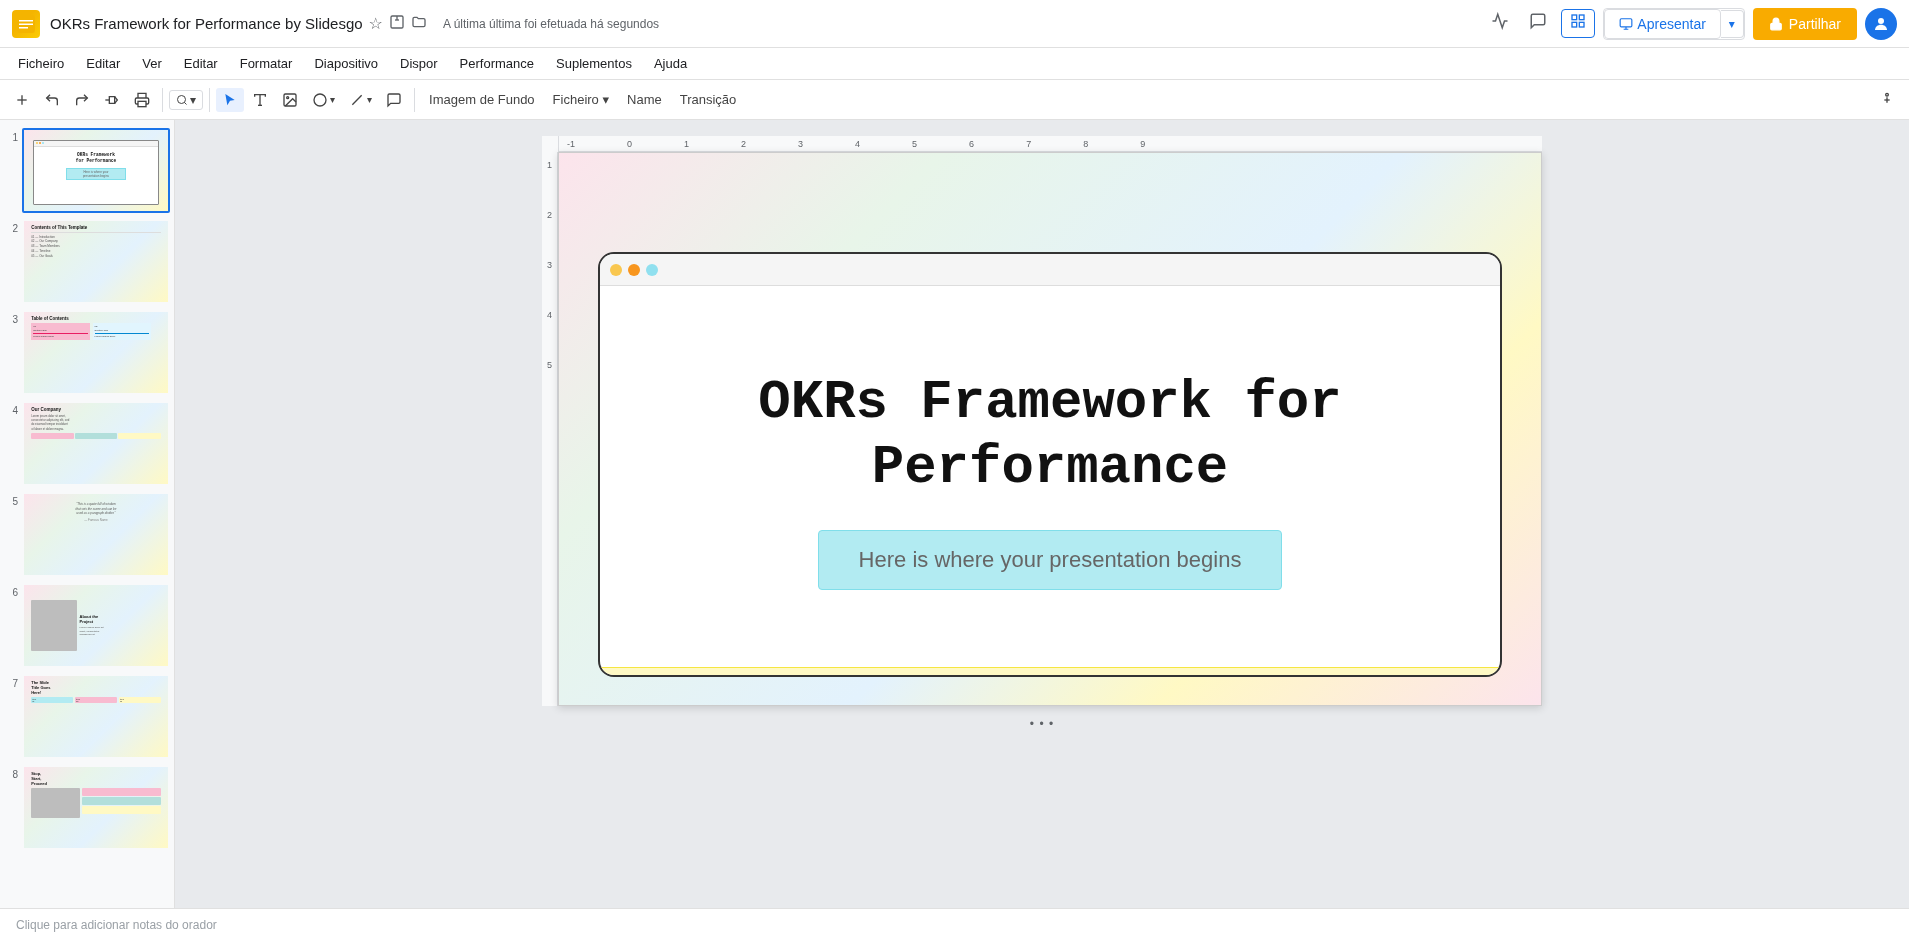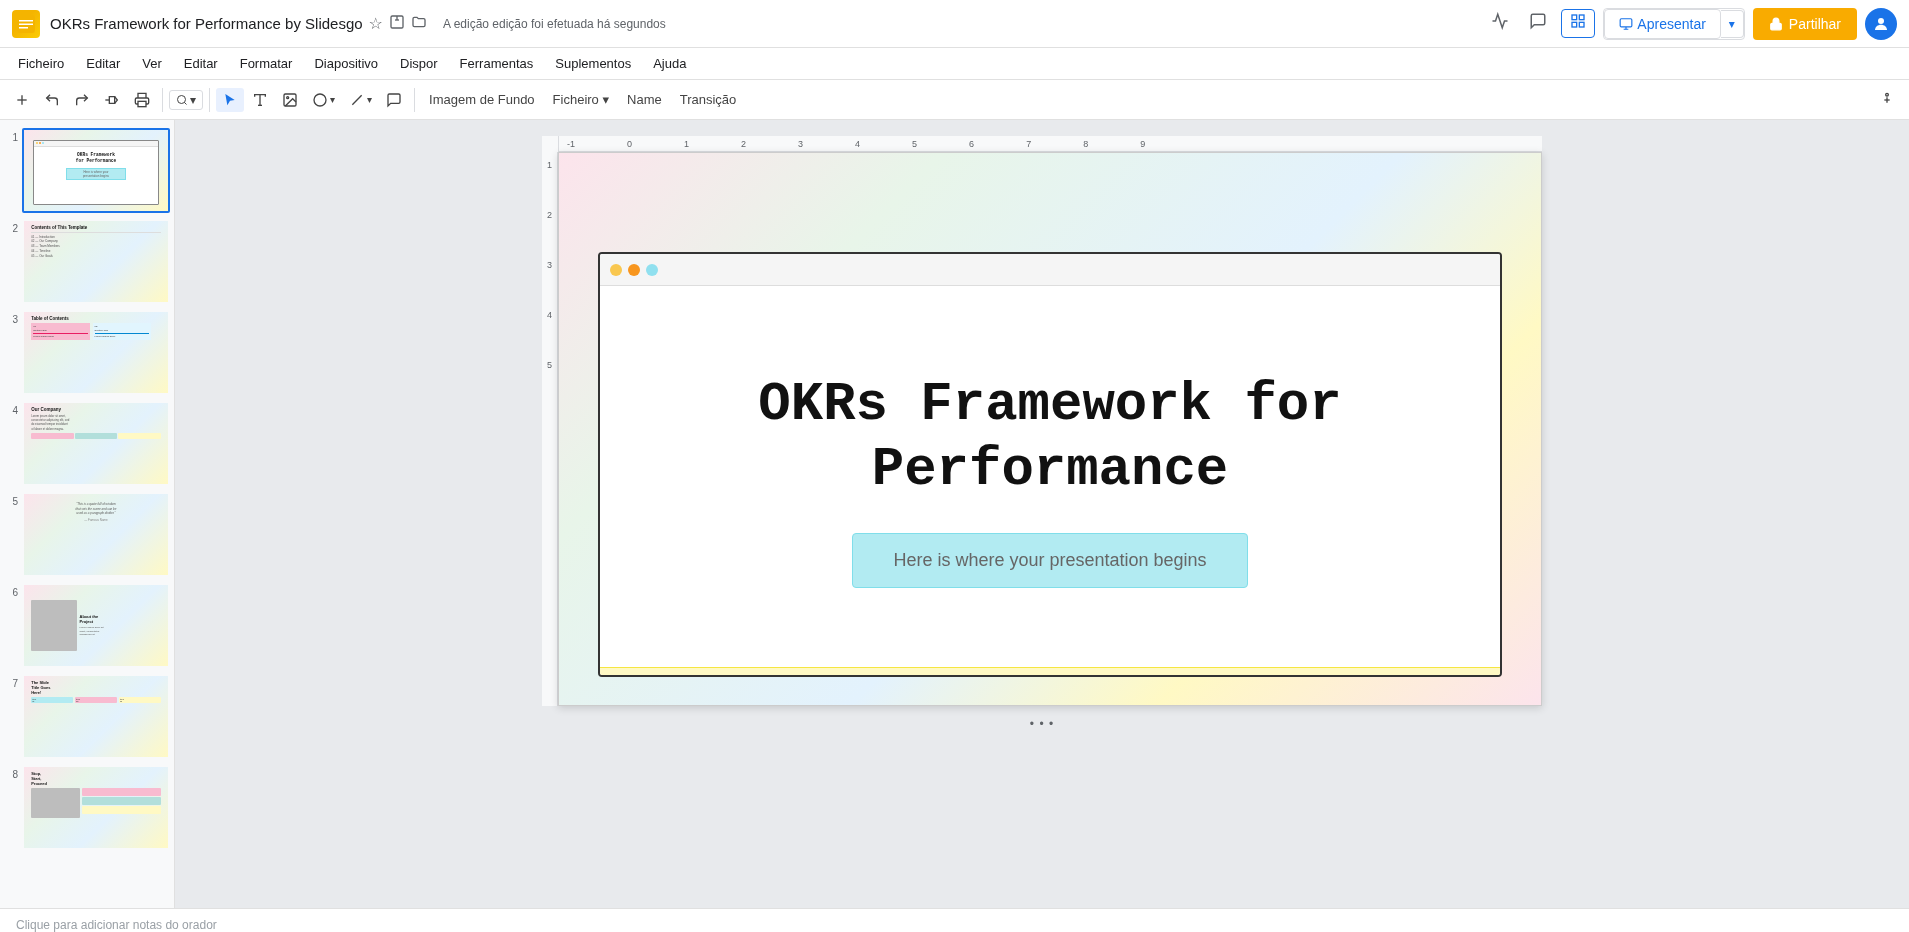--- a/index.html
+++ b/index.html
@@ -198,21 +198,21 @@
     }
 
     
     #browser-window {
       position: absolute;
       top: 18%;
       left: 4%;
       right: 4%;
       bottom: 5%;
       border: 2px solid #333;
-      border-radius: 4px;
+      border-radius: 16px;
       background: #fff;
       overflow: hidden;
     }
     #browser-bar {
       height: 32px;
       background: #f5f5f5;
       border-bottom: 1px solid #ddd;
       display: flex; align-items: center; gap: 6px; padding: 0 10px;
     }
     .browser-dot {
@@ -233,21 +233,21 @@
       margin-bottom: 30px;
     }
     #slide-subtitle-box {
       background: #b2ebf2;
       border: 1.5px solid #80deea;
       border-radius: 4px;
       padding: 16px 40px;
       text-align: center;
     }
     #slide-subtitle-text {
-      font-size: 18px; color: #666; font-family: Arial, sans-serif;
+      font-size: 22px; color: #666; font-family: Arial, sans-serif;
     }
 
     
     #browser-bottom {
       position: absolute;
       bottom: 0; left: 0; right: 0;
       height: 8px;
       background: #fff9c4;
       border-top: 1px solid #f5e642;
     }
@@ -288,21 +288,21 @@
           <rect x="3" y="3" width="18" height="18" rx="2"></rect>
           <line x1="9" y1="9" x2="15" y2="9"></line>
           <line x1="12" y1="3" x2="12" y2="9"></line>
         </svg>
     </span>
     <span class="title-icon">
       <svg width="16" height="16" viewBox="0 0 24 24" fill="none" stroke="#5f6368" stroke-width="2">
           <path d="M3 7c0-1 .9-2 2-2h4l2 2h8c1 0 2 .9 2 2v8c0 1-.9 2-2 2H5c-1 0-2-.9-2-2V7z"></path>
         </svg>
     </span>
-    <span id="autosave-status">A edição edição foi efetuada há segundos</span>
+    <span id="autosave-status">A última última foi efetuada há segundos</span>
   </div>
   <div id="topbar-actions">
     <button class="topbar-icon-btn">
       <svg width="18" height="18" viewBox="0 0 24 24" fill="none" stroke="#5f6368" stroke-width="2">
           <polyline points="22 12 18 12 15 21 9 3 6 12 2 12"></polyline>
         </svg>
     </button>
     <button class="topbar-icon-btn">
       <svg width="18" height="18" viewBox="0 0 24 24" fill="none" stroke="#5f6368" stroke-width="2">
           <path d="M21 15a2 2 0 0 1-2 2H7l-4 4V5a2 2 0 0 1 2-2h14a2 2 0 0 1 2 2z"></path>
@@ -344,21 +344,21 @@
 </div>
 
 <div id="menubar">
   <span class="menu-item">Ficheiro</span>
   <span class="menu-item">Editar</span>
   <span class="menu-item">Ver</span>
   <span class="menu-item">Editar</span>
   <span class="menu-item">Formatar</span>
   <span class="menu-item">Diapositivo</span>
   <span class="menu-item">Dispor</span>
-  <span class="menu-item">Ferramentas</span>
+  <span class="menu-item">Performance</span>
   <span class="menu-item">Suplementos</span>
   <span class="menu-item">Ajuda</span>
 </div>
 
 <div id="toolbar">
 
   <button class="toolbar-btn">
     <svg width="16" height="16" viewBox="0 0 24 24" fill="none" stroke="#444" stroke-width="2">
         <line x1="12" y1="5" x2="12" y2="19"></line>
         <line x1="5" y1="12" x2="19" y2="12"></line>

